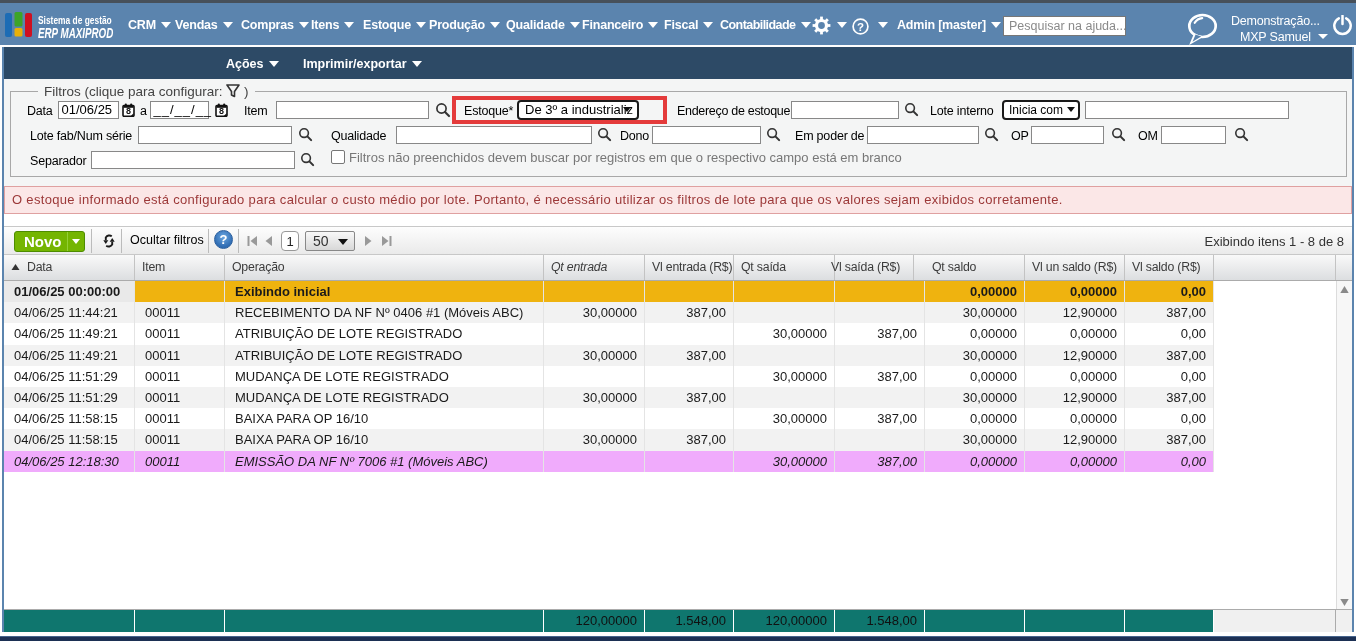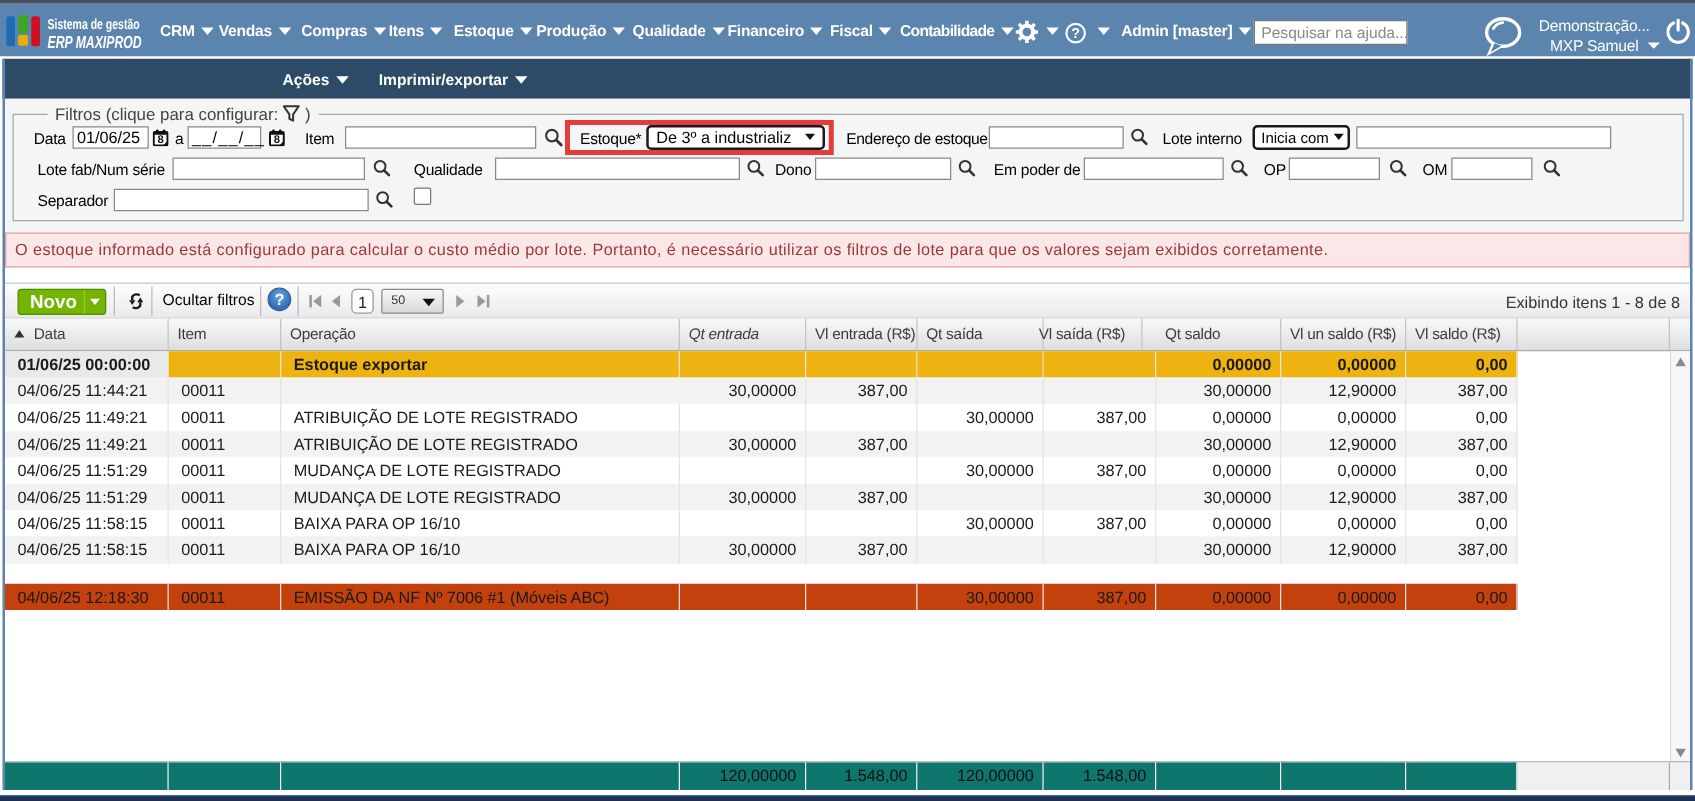--- a/index.html
+++ b/index.html
@@ -121,21 +121,21 @@
       <path d="M8.8 13 L11.6 13 L11.6 10.2 Z" fill="#111"></path>
     </svg>
   <div class="flab" style="left:240px; top:25px;">Item</div>
   <div class="fin" style="left:271.5px; top:22px; width:153px;"></div>
   <svg class="mag" style="left:431px; top:23px;" width="16" height="16" viewBox="0 0 16 16">
       <circle cx="6.5" cy="6.5" r="4.6" fill="none" stroke="#333" stroke-width="1.7"></circle>
       <line x1="10" y1="10" x2="14" y2="14" stroke="#333" stroke-width="2.2" stroke-linecap="round"></line>
     </svg>
   <div id="redbox"></div>
   <div class="flab" style="left:460px; top:25px;">Estoque*</div>
-  <div class="fsel" style="left:513px; top:21px; width:143px;">De 3º a industrializ<span class="scar"></span></div>
+  <div class="fsel" style="left:513px; top:21px; width:122px;">De 3º a industrializ<span class="scar"></span></div>
   <div class="flab" style="left:673px; top:25px; letter-spacing:-0.3px;">Endereço de estoque</div>
   <div class="fin" style="left:787px; top:22px; width:108px;"></div>
   <svg class="mag" style="left:900px; top:23px;" width="15" height="15" viewBox="0 0 16 16">
       <circle cx="6.5" cy="6.5" r="4.6" fill="none" stroke="#333" stroke-width="1.7"></circle>
       <line x1="10" y1="10" x2="14" y2="14" stroke="#333" stroke-width="2.2" stroke-linecap="round"></line>
     </svg>
   <div class="flab" style="left:926px; top:25px;">Lote interno</div>
   <div class="fsel" style="left:998px; top:21px; width:78px; padding-left:5px; font-size:12px;">Inicia com<span class="scar" style="right:3px;"></span></div>
   <div class="fin" style="left:1081px; top:22px; width:204px;"></div>
   <div class="flab" style="left:26px; top:50px;">Lote fab/Num série</div>
@@ -174,20 +174,21 @@
       <circle cx="6.5" cy="6.5" r="4.6" fill="none" stroke="#333" stroke-width="1.7"></circle>
       <line x1="10" y1="10" x2="14" y2="14" stroke="#333" stroke-width="2.2" stroke-linecap="round"></line>
     </svg>
   <div class="flab" style="left:26px; top:74.5px;">Separador</div>
   <div class="fin" style="left:86.5px; top:71.5px; width:204px;"></div>
   <svg class="mag" style="left:296px; top:72.5px;" width="15" height="15" viewBox="0 0 16 16">
       <circle cx="6.5" cy="6.5" r="4.6" fill="none" stroke="#333" stroke-width="1.7"></circle>
       <line x1="10" y1="10" x2="14" y2="14" stroke="#333" stroke-width="2.2" stroke-linecap="round"></line>
     </svg>
   <div id="fchk"></div>
+  <div id="fchktxt">Filtros não preenchidos devem buscar por registros em que o respectivo campo está em branco</div>
 </div>
 <style>
   #warn { left:4px; top:186px; width:1348px; height:28px; background:#fbe7e7; border:1px solid #dfa0a0;
      color:#9c3838; font-size:13px; line-height:26px; padding-left:7px; font-weight:400; letter-spacing:0.32px;}
   #toolbar { left:4px; top:226px; width:1348px; height:29px; border-top:1px solid #c8c8c8;
      border-bottom:1px solid #c8c8c8; background:linear-gradient(#fdfdfd,#eaeaea); }
   .tsep { position:absolute; top:2px; height:24px; width:1px; background:#bbb; }
   #novo { position:absolute; left:10px; top:4px; width:71px; height:21px; background:#74b501;
      border:1px solid #4e8c00; border-radius:3px; color:#fff; font-weight:700; font-size:15px; }
   #novo .ntxt { position:absolute; left:9px; top:1px; }
@@ -196,21 +197,21 @@
      border-right:4px solid transparent; border-top:5px solid #fff; }
   #ocultar { position:absolute; left:126px; top:6px; font-size:12.5px; color:#000; }
   #help { position:absolute; left:210px; top:3px; width:19px; height:19px; border-radius:50%;
      background:radial-gradient(circle at 50% 35%, #6aa6e0, #2f6cb3 70%); border:1px solid #2a5f9e;
      color:#fff; font-size:13px; font-weight:700; text-align:center; line-height:18px; }
   .pgico { position:absolute; top:8px; }
   #pgbox { position:absolute; left:277px; top:4px; width:18px; height:20px; background:#fff;
      border:1px solid #989898; border-radius:4px; text-align:center; font-size:13px; line-height:19px; color:#222;}
   #pgsel { position:absolute; left:301px; top:4px; width:50px; height:20px;
      background:linear-gradient(#f8f8f8,#d8d8d8); border:1px solid #888; border-radius:2px;
-     font-size:10px; color:#333; line-height:18px; padding-left:7px;}
+     font-size:14px; color:#333; line-height:18px; padding-left:7px;}
   #pgsel .scar2 { position:absolute; right:6px; top:7px; width:0; height:0; border-left:5px solid transparent;
      border-right:5px solid transparent; border-top:6px solid #111; }
   #exib { position:absolute; right:8px; top:7px; font-size:13px; color:#333; }
 </style>
 <div class="abs" id="warn">O estoque informado está configurado para calcular o custo médio por lote. Portanto, é necessário utilizar os filtros de lote para que os valores sejam exibidos corretamente.</div>
 <div class="abs" id="toolbar">
   <div class="tsep" style="left:87px;"></div>
   <div class="tsep" style="left:117px;"></div>
   <div class="tsep" style="left:204px;"></div>
   <div class="tsep" style="left:233.5px;"></div>
@@ -276,32 +277,33 @@
   <div class="hc" style="left:820px;width:90px;">Vl saída (R$)</div>
   <div class="hc" style="left:921px;width:100px;">Qt saldo</div>
   <div class="hc" style="left:1021px;width:100px;">Vl un saldo (R$)</div>
   <div class="hc" style="left:1121px;width:89px;">Vl saldo (R$)</div>
   <div class="hc" style="left:1210px;width:122px;"></div>
   <div class="hc" style="left:1332px;width:16px;border-right:none;"></div>
 </div>
 <div class="grow" style="top:26.0px;font-weight:700;">
   <div class="gc txt" style="left:0px;width:131px;background:#e9e9e9;">01/06/25 00:00:00</div>
   <div class="gc txt" style="left:131px;width:90px;background:#efb30f;"></div>
-  <div class="gc txt" style="left:221px;width:319px;background:#efb30f;">Estoque exportar</div>
+  <div class="gc txt" style="left:221px;width:319px;background:#efb30f;">Exibindo inicial</div>
   <div class="gc num" style="left:540px;width:101px;background:#efb30f;"></div>
   <div class="gc num" style="left:641px;width:89px;background:#efb30f;"></div>
   <div class="gc num" style="left:730px;width:101px;background:#efb30f;"></div>
   <div class="gc num" style="left:831px;width:90px;background:#efb30f;"></div>
   <div class="gc num" style="left:921px;width:100px;background:#efb30f;">0,00000</div>
   <div class="gc num" style="left:1021px;width:100px;background:#efb30f;">0,00000</div>
   <div class="gc num" style="left:1121px;width:89px;background:#efb30f;">0,00</div>
 </div>
 <div class="grow" style="top:47.2px;background:#f2f2f2;">
   <div class="gc txt" style="left:0px;width:131px;">04/06/25 11:44:21</div>
   <div class="gc txt" style="left:131px;width:90px;">00011</div>
+  <div class="gc txt" style="left:221px;width:319px;">RECEBIMENTO DA NF Nº 0406 #1 (Móveis ABC)</div>
   <div class="gc num" style="left:540px;width:101px;">30,00000</div>
   <div class="gc num" style="left:641px;width:89px;">387,00</div>
   <div class="gc num" style="left:730px;width:101px;"></div>
   <div class="gc num" style="left:831px;width:90px;"></div>
   <div class="gc num" style="left:921px;width:100px;">30,00000</div>
   <div class="gc num" style="left:1021px;width:100px;">12,90000</div>
   <div class="gc num" style="left:1121px;width:89px;">387,00</div>
 </div>
 <div class="grow" style="top:68.4px;background:#fff;">
   <div class="gc txt" style="left:0px;width:131px;">04/06/25 11:49:21</div>
@@ -368,21 +370,21 @@
   <div class="gc txt" style="left:131px;width:90px;">00011</div>
   <div class="gc txt" style="left:221px;width:319px;">BAIXA PARA OP 16/10</div>
   <div class="gc num" style="left:540px;width:101px;">30,00000</div>
   <div class="gc num" style="left:641px;width:89px;">387,00</div>
   <div class="gc num" style="left:730px;width:101px;"></div>
   <div class="gc num" style="left:831px;width:90px;"></div>
   <div class="gc num" style="left:921px;width:100px;">30,00000</div>
   <div class="gc num" style="left:1021px;width:100px;">12,90000</div>
   <div class="gc num" style="left:1121px;width:89px;">387,00</div>
 </div>
-<div class="grow" style="top:212px;background:#c2410c;">
+<div class="grow" style="top:196px;background:#f0abfc;font-style:italic;">
   <div class="gc txt" style="left:0px;width:131px;">04/06/25 12:18:30</div>
   <div class="gc txt" style="left:131px;width:90px;">00011</div>
   <div class="gc txt" style="left:221px;width:319px;">EMISSÃO DA NF Nº 7006 #1 (Móveis ABC)</div>
   <div class="gc num" style="left:540px;width:101px;"></div>
   <div class="gc num" style="left:641px;width:89px;"></div>
   <div class="gc num" style="left:730px;width:101px;">30,00000</div>
   <div class="gc num" style="left:831px;width:90px;">387,00</div>
   <div class="gc num" style="left:921px;width:100px;">0,00000</div>
   <div class="gc num" style="left:1021px;width:100px;">0,00000</div>
   <div class="gc num" style="left:1121px;width:89px;">0,00</div>

